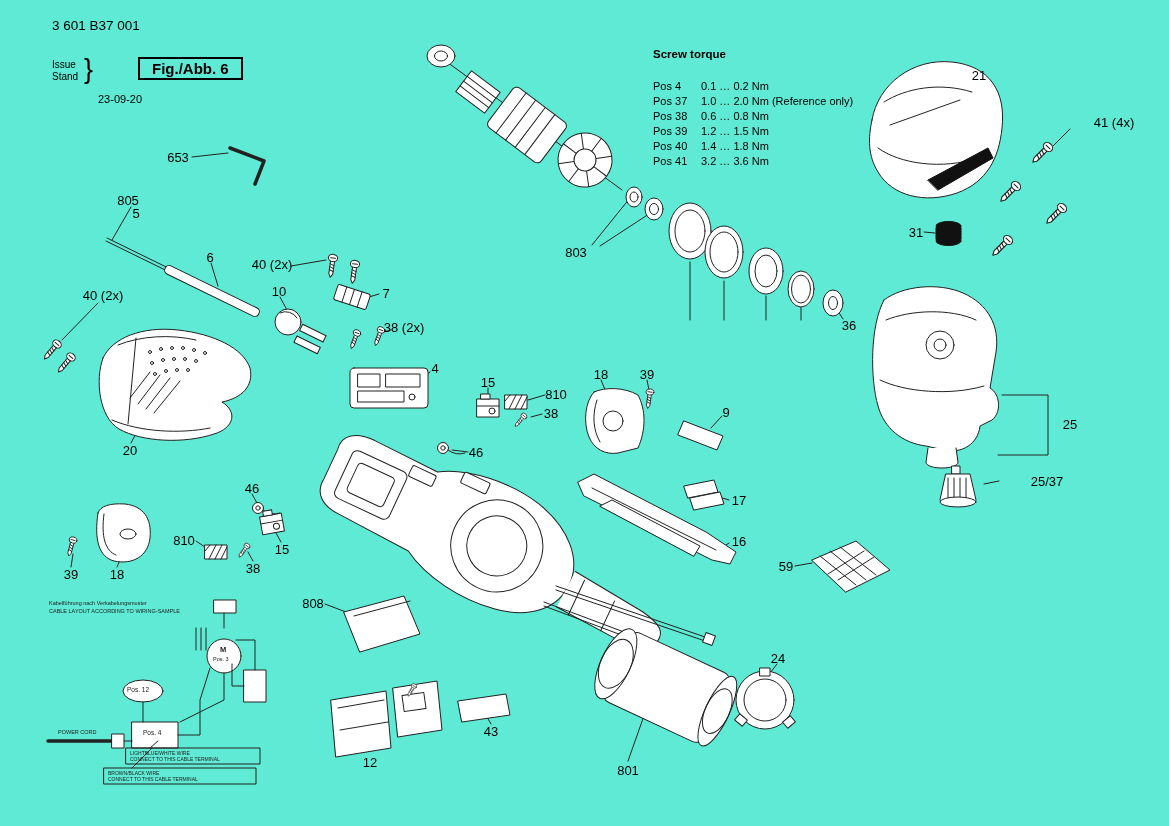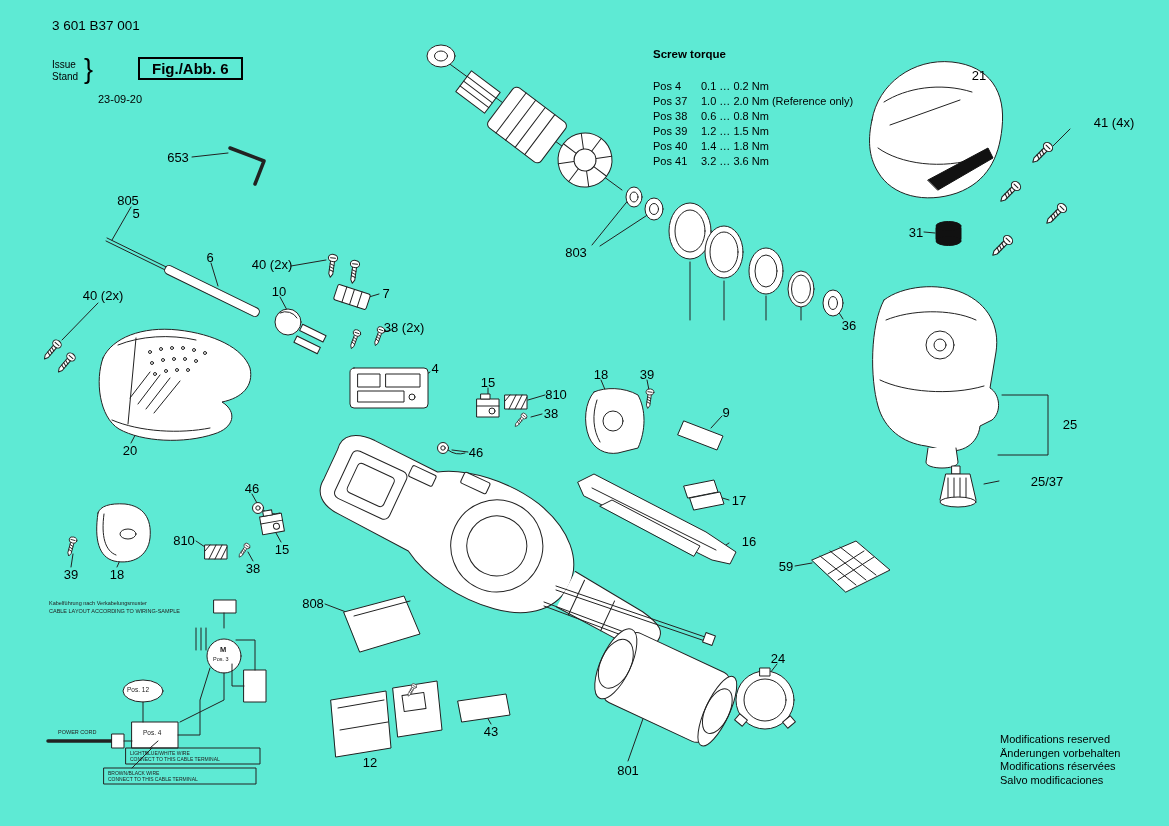--- a/index.html
+++ b/index.html
@@ -453,21 +453,21 @@
         <div class="callout" style="left: 130px; top: 450px;">20</div>
         <div class="callout" style="left: 435px; top: 368px;">4</div>
         <div class="callout" style="left: 488px; top: 382px;">15</div>
         <div class="callout" style="left: 556px; top: 394px;">810</div>
         <div class="callout" style="left: 551px; top: 413px;">38</div>
         <div class="callout" style="left: 476px; top: 452px;">46</div>
         <div class="callout" style="left: 601px; top: 374px;">18</div>
         <div class="callout" style="left: 647px; top: 374px;">39</div>
         <div class="callout" style="left: 726px; top: 412px;">9</div>
         <div class="callout" style="left: 739px; top: 500px;">17</div>
-        <div class="callout" style="left: 739px; top: 541px; margin-left: 10px;">16</div>
+        <div class="callout" style="left: 739px; top: 541px;">16</div>
         <div class="callout" style="left: 849px; top: 325px;">36</div>
         <div class="callout" style="left: 576px; top: 252px;">803</div>
         <div class="callout" style="left: 979px; top: 75px;">21</div>
         <div class="callout" style="left: 1077px; top: 122px; margin-left: 37px;">41 (4x)</div>
         <div class="callout" style="left: 916px; top: 232px;">31</div>
         <div class="callout" style="left: 1070px; top: 424px;">25</div>
         <div class="callout" style="left: 1047px; top: 481px;">25/37</div>
         <div class="callout" style="left: 786px; top: 566px;">59</div>
         <div class="callout" style="left: 778px; top: 658px;">24</div>
         <div class="callout" style="left: 628px; top: 770px;">801</div>
@@ -487,20 +487,14 @@
     <div class="wtext" style="left:58px; top:729px;">POWER CORD</div>
     <div class="wtext w6" style="left:127px; top:686px;">Pos. 12</div>
     <div class="wtext w6" style="left:143px; top:729px;">Pos. 4</div>
     <div class="wtext w7" style="left:220px; top:645px;">M</div>
     <div class="wtext" style="left:213px; top:656px;">Pos. 3</div>
     <div class="wtext w5" style="left:130px; top:749.5px;">LIGHTBLUE/WHITE WIRE</div>
     <div class="wtext w5" style="left:130px; top:756px;">CONNECT TO THIS CABLE TERMINAL</div>
     <div class="wtext w5" style="left:108px; top:769.5px;">BROWN/BLACK WIRE</div>
     <div class="wtext w5" style="left:108px; top:776px;">CONNECT TO THIS CABLE TERMINAL</div>
 
-    <div class="abs" id="footer-notes" style="left:1000px; top:733px;">
-        <div class="footer-line">Modifications reserved</div>
-        <div class="footer-line">Änderungen vorbehalten</div>
-        <div class="footer-line">Modifications réservées</div>
-        <div class="footer-line">Salvo modificaciones</div>
-      </div>
   </div>
 </div>
 
 </body></html>

